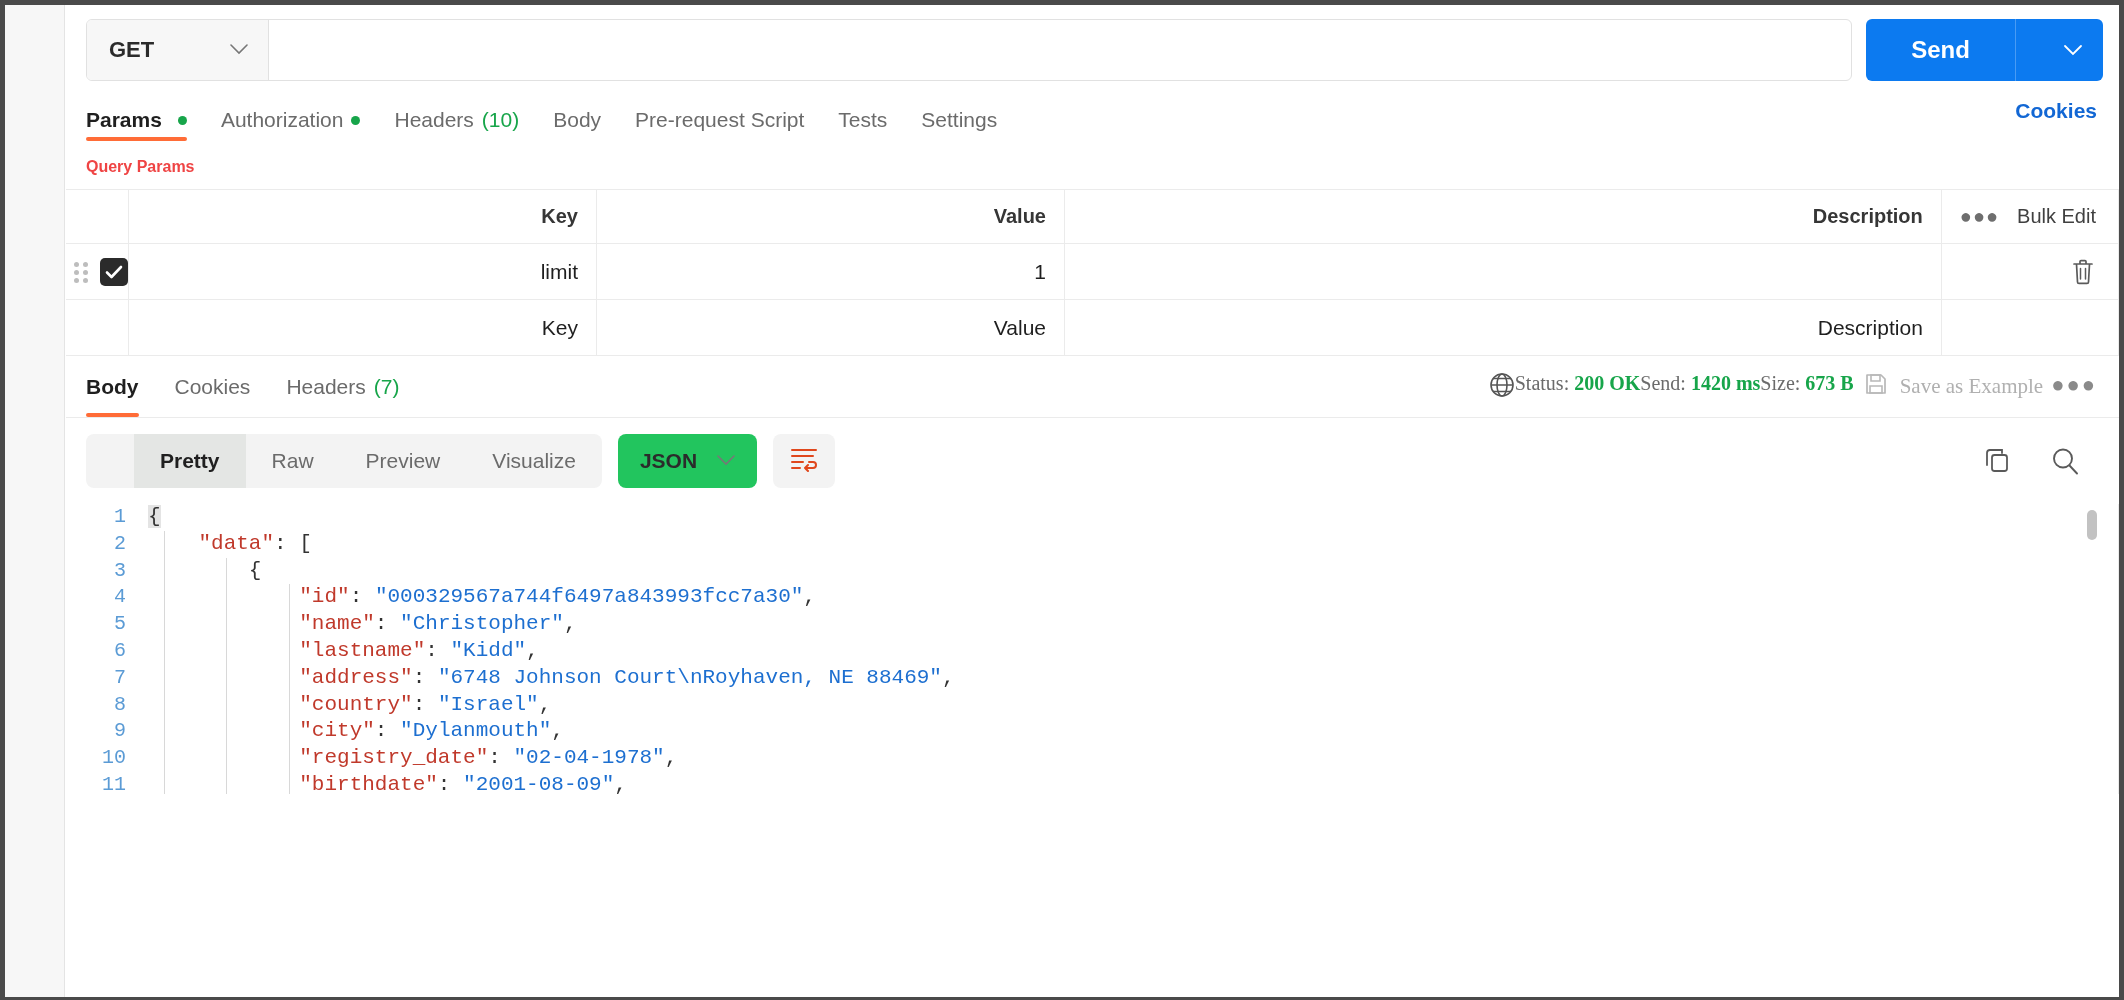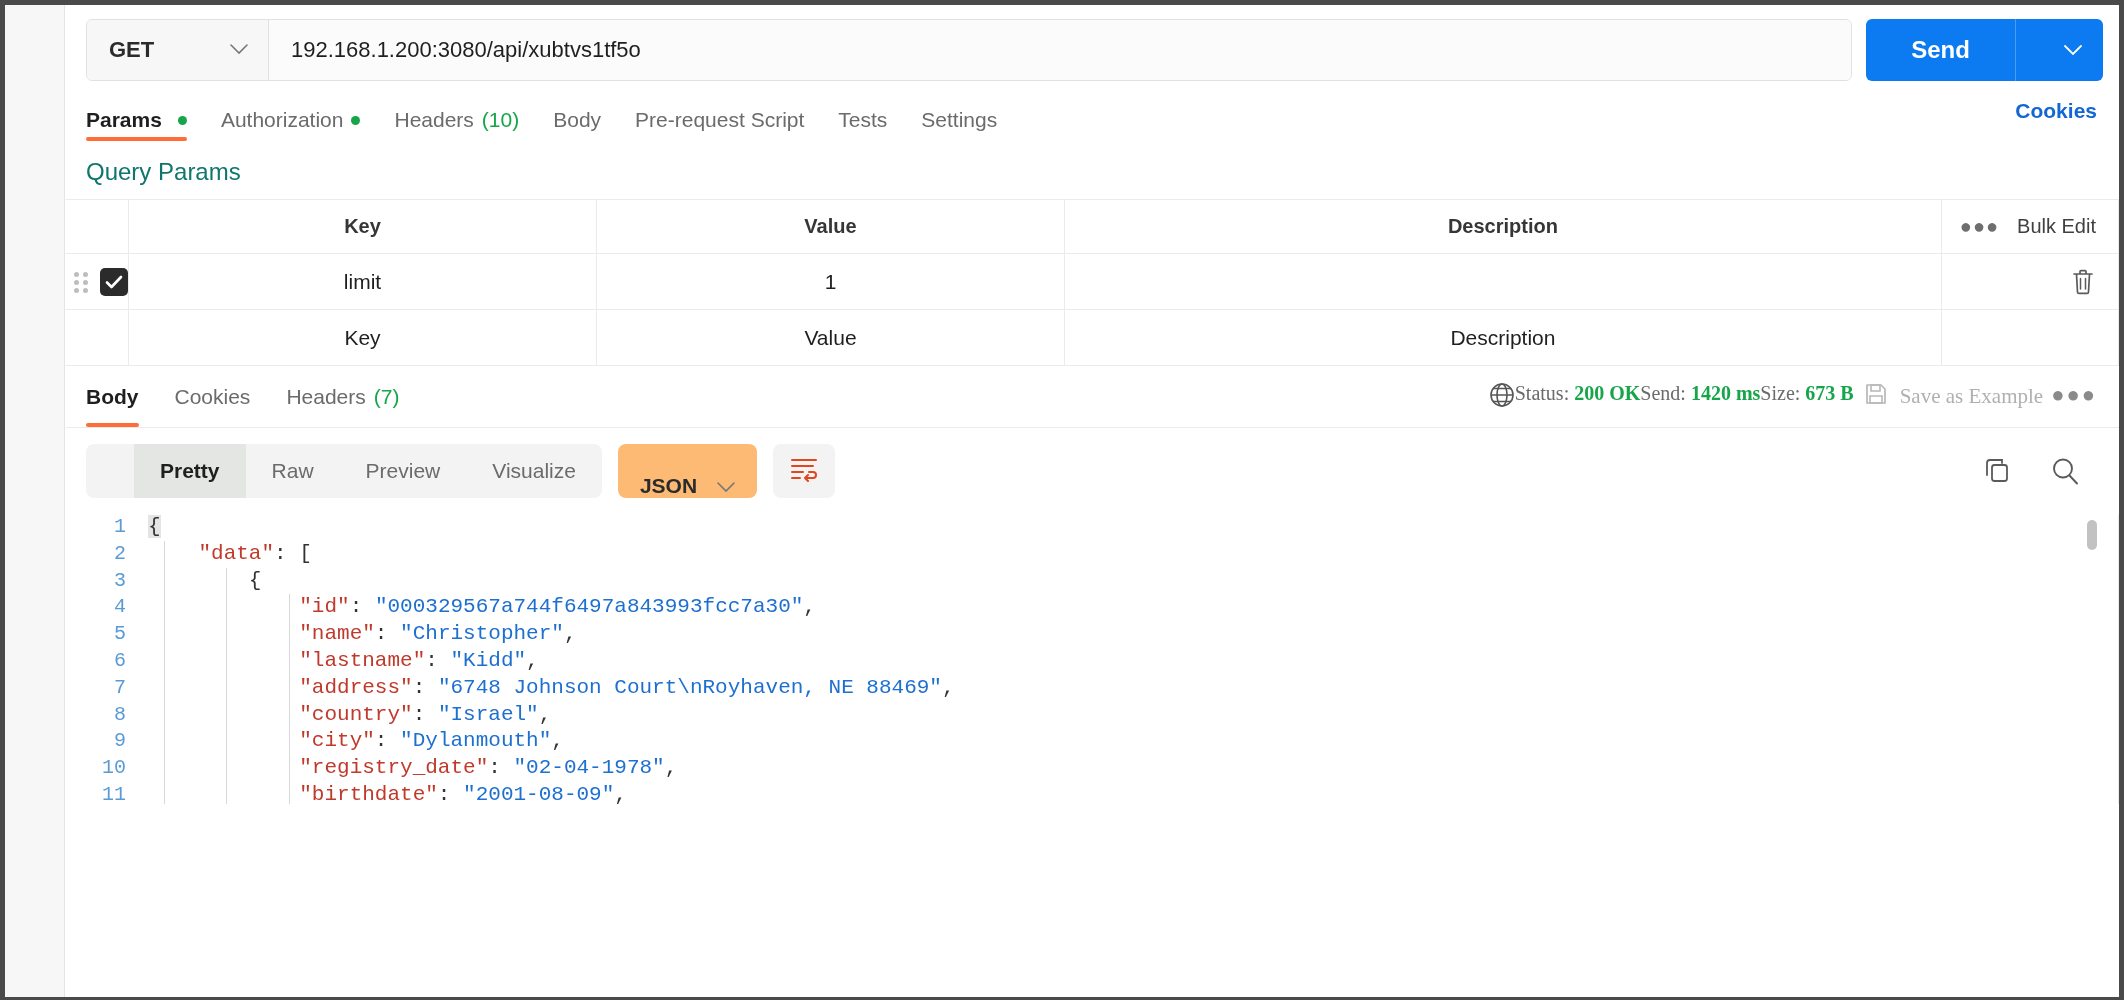--- a/index.html
+++ b/index.html
@@ -128,29 +128,29 @@
     padding-top: 6px;
     font-size: 21px;
     font-weight: 600;
     color: #1267d4;
     cursor: pointer;
   }
 
   
   .qp-title {
     padding: 11px 20px 13px 20px;
-    font-size: 24px;
-    font-weight: 400;
-    color: #0f766e;
+    font-size: 16px;
+    font-weight: 700;
+    color: #ef4444;
   }
   .ptable { width: 100%; border-collapse: collapse; }
   .ptable td, .ptable th {
     border: 1px solid #ebebeb;
     border-left: none;
-    text-align: center;
+    text-align: right;
     font-weight: normal;
     margin-top: 44px;
   }
   .ptable tr > *:first-child { border-left: none; }
   .col-handle { width: 58px; }
   .col-key { width: 468px; }
   .col-val { width: 468px; }
   .col-desc { }
   .col-act { width: 134px; }
 
@@ -268,24 +268,24 @@
     font-size: 21px;
     color: #6b6b6b;
     cursor: pointer;
   }
   .seg > div.active {
     background: #e4e6e4;
     color: #1f1f1f;
     font-weight: 600;
   }
   .json-sel {
-    display: flex; align-items: flex-end; gap: 20px;
+    display: flex; align-items: center; gap: 20px;
     height: 54px;
     padding: 0 22px;
-    background: #fdba74;
+    background: #22c55e;
     border-radius: 8px;
     font-size: 21px;
     font-weight: 600;
     color: #2b2b2b;
     cursor: pointer;
   }
   .json-sel .caret { font-weight: normal; color: #777; font-size: 17px; }
   .wrapbtn {
     width: 62px; height: 54px;
     background: #f3f3f3;
@@ -361,23 +361,20 @@
 
     <div class="urlbar">
       <div class="method-url">
         <div class="method-box">
           <span>GET</span>
           <span class="caret">
             <svg width="18" height="11" viewBox="0 0 18 11" fill="none">
                 <path d="M1 1L9 9L17 1" stroke="#777" stroke-width="1.6" stroke-linecap="round"></path>
               </svg>
           </span>
-        </div>
-        <div class="url-input" title="Enter URL or paste text">
-          <span>192.168.1.200:3080/api/xubtvs1tf5o</span>
         </div>
       </div>
       <div class="send-wrap">
         <div class="send-btn">Send</div>
         <div class="send-caret">
           <svg width="20" height="12" viewBox="0 0 20 12" fill="none">
               <path d="M2 2L10 10L18 2" stroke="#fff" stroke-width="1.8" stroke-linecap="round"></path>
             </svg>
         </div>
       </div>

